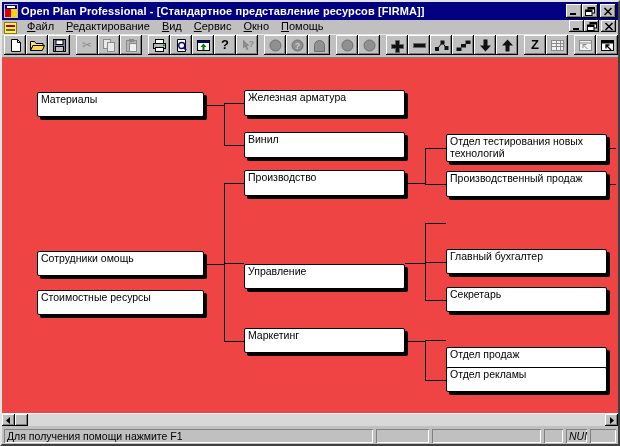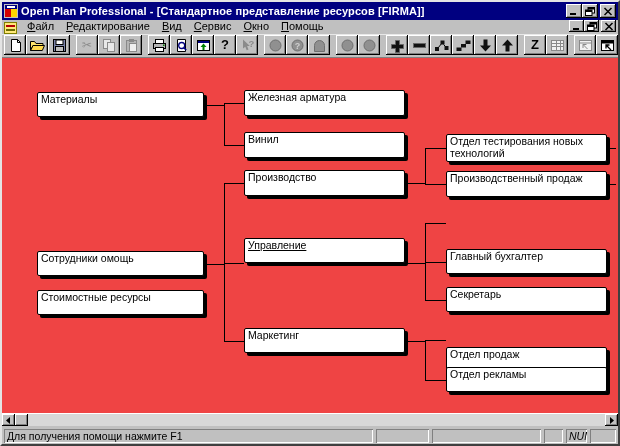--- a/index.html
+++ b/index.html
@@ -382,21 +382,21 @@
       <div class="cline" style="left: 605px; top: 126px; width: 9px; height: 1px;"></div>
       <div class="node" style="left: 35px; top: 34px; width: 167px; height: 25px;">Материалы</div>
       <div class="node" style="left: 242px; top: 32px; width: 161px; height: 26px;">Железная арматура</div>
       <div class="node" style="left: 242px; top: 74px; width: 161px; height: 26px;">Винил</div>
       <div class="node" style="left: 444px; top: 76px; width: 161px; height: 28px;">Отдел тестирования новых технологий</div>
       <div class="node" style="left: 242px; top: 112px; width: 161px; height: 26px;">Производство</div>
       <div class="node" style="left: 444px; top: 113px; width: 161px; height: 26px;">Производственный продаж</div>
       <div class="node" style="left: 444px; top: 191px; width: 161px; height: 25px;">Главный бухгалтер</div>
       <div class="node" style="left: 444px; top: 229px; width: 161px; height: 25px;">Секретарь</div>
       <div class="node" style="left: 35px; top: 193px; width: 167px; height: 25px;">Сотрудники омощь</div>
-      <div class="node" style="left: 242px; top: 180px; width: 161px; height: 25px; text-decoration: underline;">Управление</div>
+      <div class="node" style="left: 242px; top: 206px; width: 161px; height: 25px;">Управление</div>
       <div class="node" style="left: 35px; top: 232px; width: 167px; height: 25px;">Стоимостные ресурсы</div>
       <div class="node" style="left: 242px; top: 270px; width: 161px; height: 25px;">Маркетинг</div>
       <div class="node" style="left: 444px; top: 269px; width: 161px; height: 25px; margin-top: 20px;">Отдел продаж</div>
       <div class="node" style="left: 444px; top: 309px; width: 161px; height: 25px;">Отдел рекламы</div>
     </div>
 
   <div class="hscroll">
     <span class="sbtn">
       <svg width="9" height="9" viewBox="0 0 9 9">
           <path d="M6 1L2 4.5 6 8z" fill="#000"></path>

